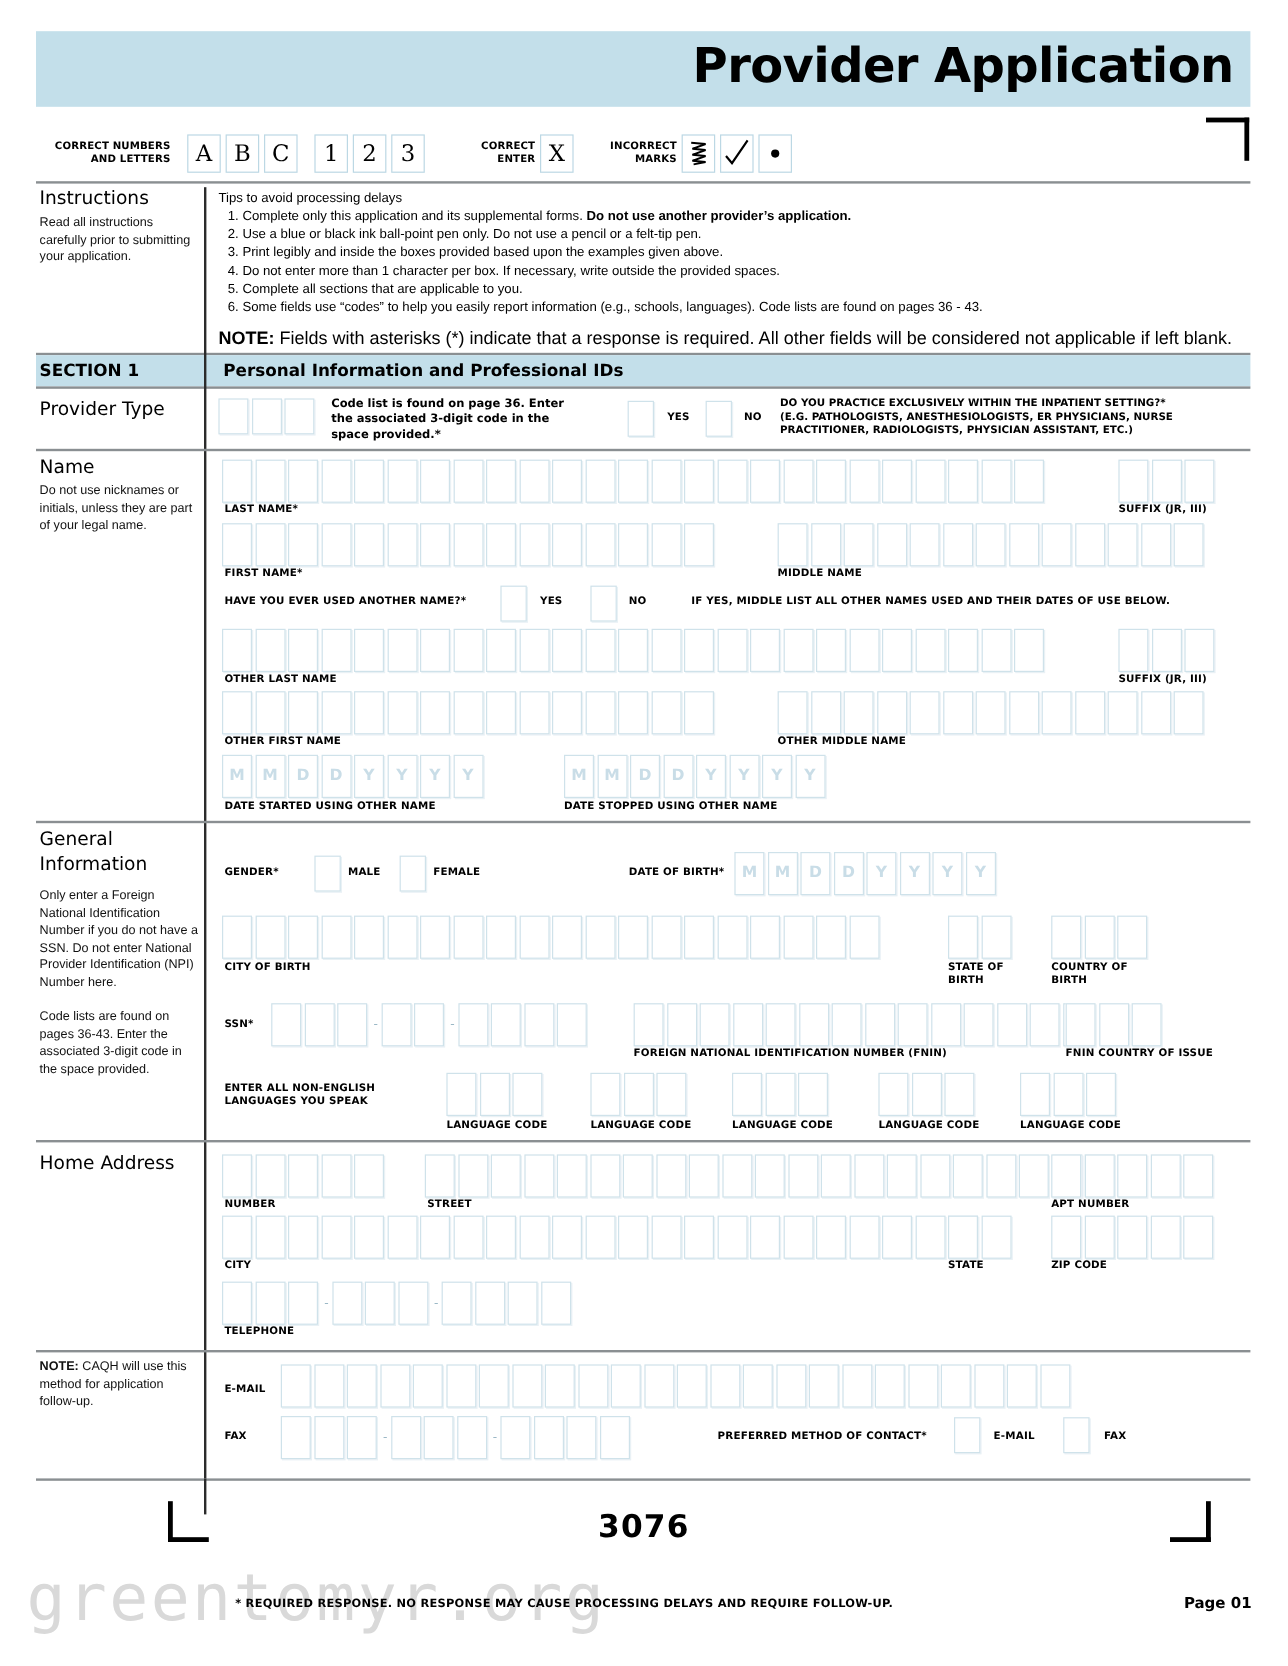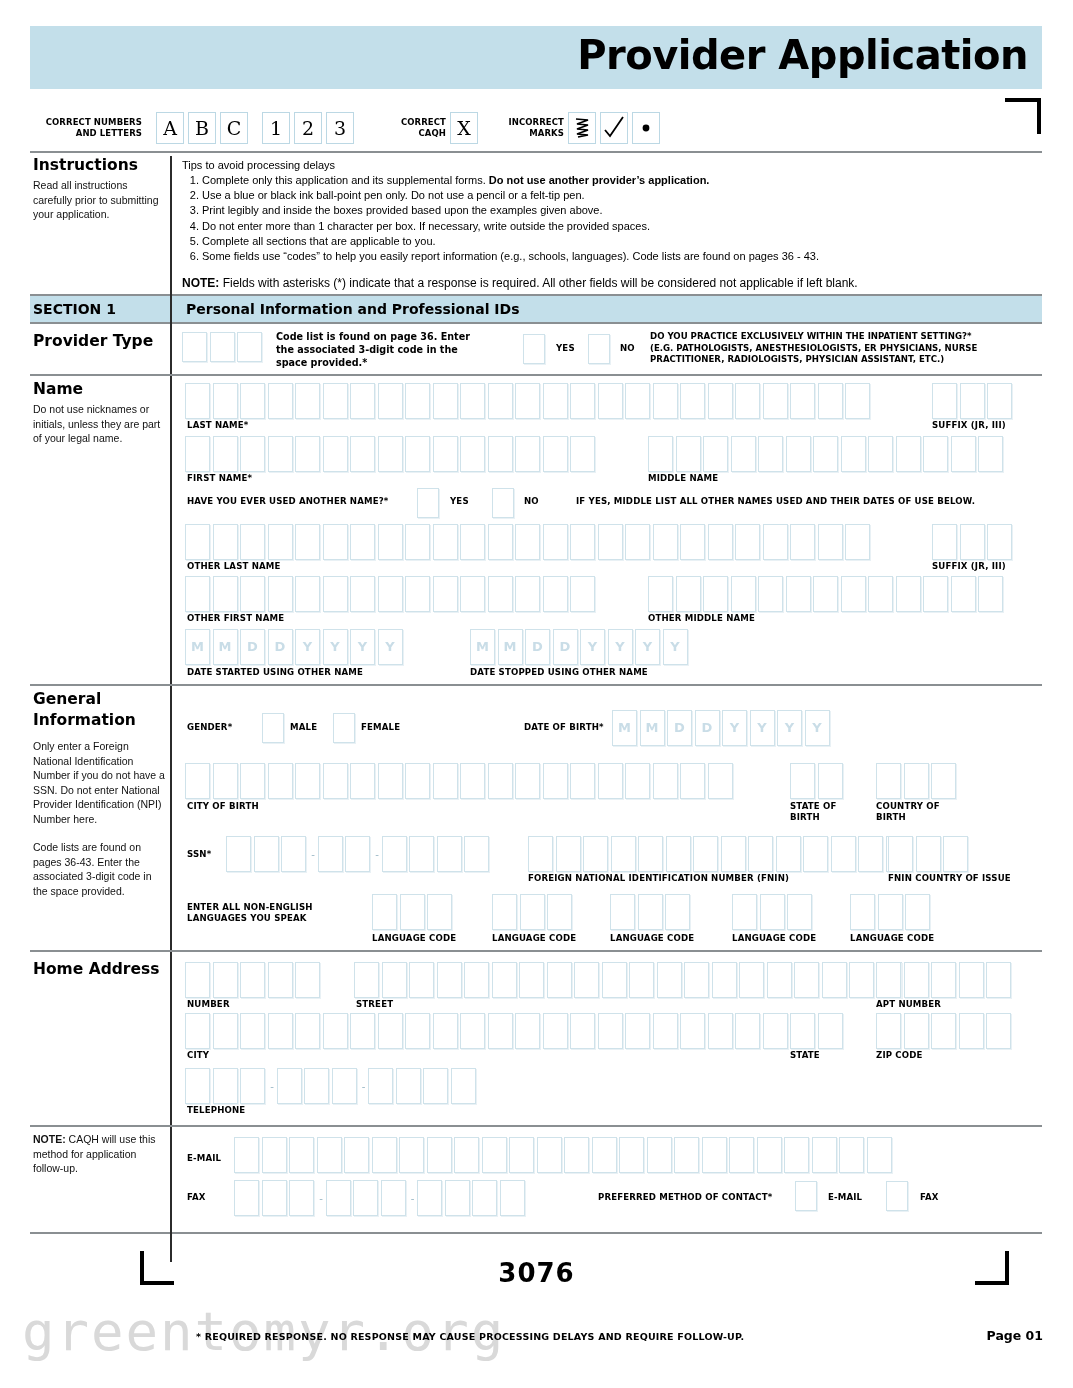--- a/index.html
+++ b/index.html
@@ -52,35 +52,35 @@
     font-family:"DejaVu Sans", sans-serif;
   }
 
   
   .hrule{ position:absolute; left:30px; background:#8a8f92; height:2px; }
   .vrule{ position:absolute; width:2px; background:#2b2b2b; left:170px; }
 
   
   .lcol{ position:absolute; left:33px; width:132px; }
   .lcol h3{
-    margin:0 0 3px 0; font-size:15.5px; font-weight:bold;
+    margin:0 0 3px 0; font-size:15.5px; font-weight:normal;
     font-family:"DejaVu Sans", sans-serif; line-height:19px;
   }
   .lcol p{
     margin:0; font-size:10.5px; line-height:14.5px; color:#111;
     font-family:"Liberation Sans", sans-serif;
   }
 
   
   .instr{ position:absolute; left:182px; top:158px; width:850px; }
   .instr .lead{ font-size:11px; line-height:14px; }
   .instr ol{ margin:1px 0 0 0; padding-left:20px; }
   .instr li{ font-size:11px; line-height:15.2px; }
   .instr li b{ font-weight:bold; }
-  .instr .note{ margin-top:12px; font-size:12px; line-height:14px; }
+  .instr .note{ margin-top:12px; font-size:15px; line-height:14px; }
   .instr .note b{ font-weight:bold; }
 
   
   .sec-band{
     position:absolute; left:30px; width:1012px; height:26px; background:#c3dfea;
   }
   .sec-num{
     position:absolute; left:33px; font-size:14px; font-weight:bold;
     font-family:"DejaVu Sans", sans-serif; line-height:26px;
   }
@@ -162,21 +162,21 @@
   </div>
   <div class="lg-box gap">A</div>
   <div class="lg-box">B</div>
   <div class="lg-box">C</div>
   <div class="lg-box gap">1</div>
   <div class="lg-box">2</div>
   <div class="lg-box">3</div>
 
   <div class="lg-lab" style="width:70px;margin-left:22px;">
     <span>CORRECT</span><br>
-    <span>CAQH</span>
+    <span>ENTER</span>
   </div>
   <div class="lg-box">X</div>
 
   <div class="lg-lab" style="width:68px;margin-left:18px;">
     <span>INCORRECT</span><br>
     <span>MARKS</span>
   </div>
   <div class="lg-box">
     <svg width="18" height="24" viewBox="0 0 18 24">
         <path d="M3 3 L15 4 L4 8 L15 9 L4 13 L15 14 L4 18 L15 19 L5 21" stroke="#000" stroke-width="1.6" fill="none"></path>

